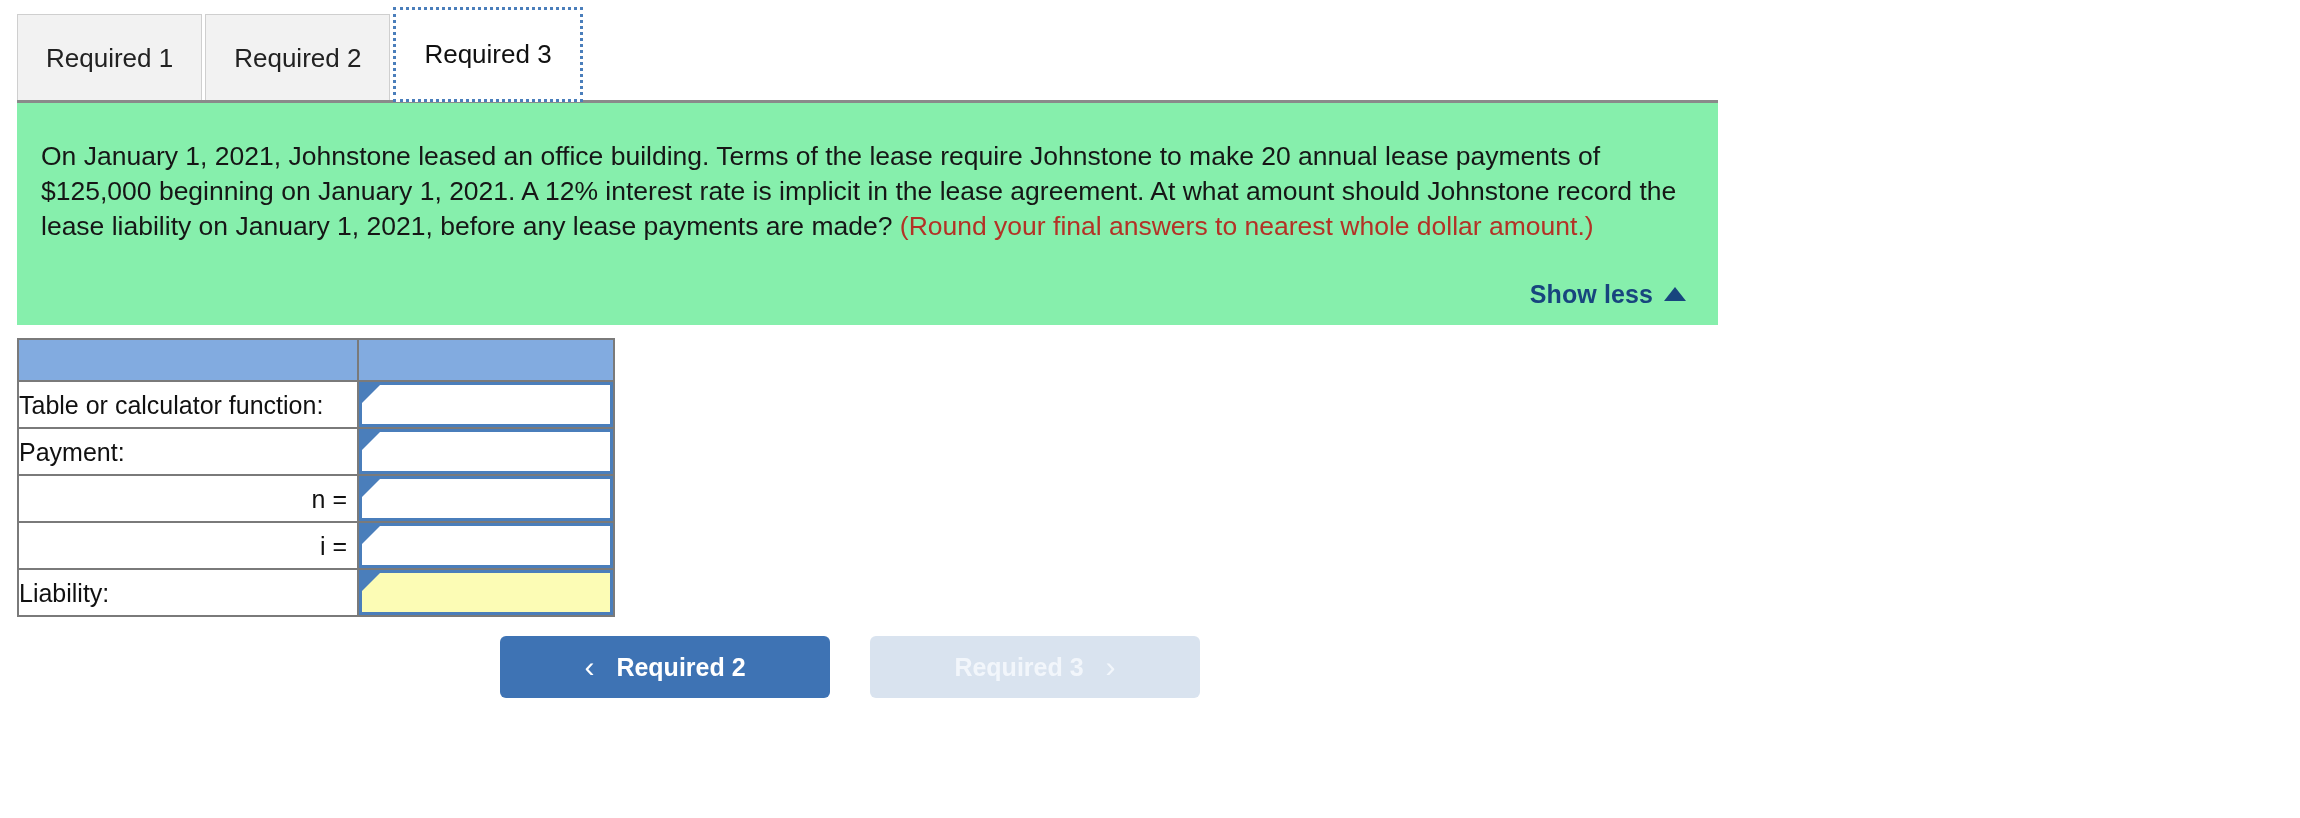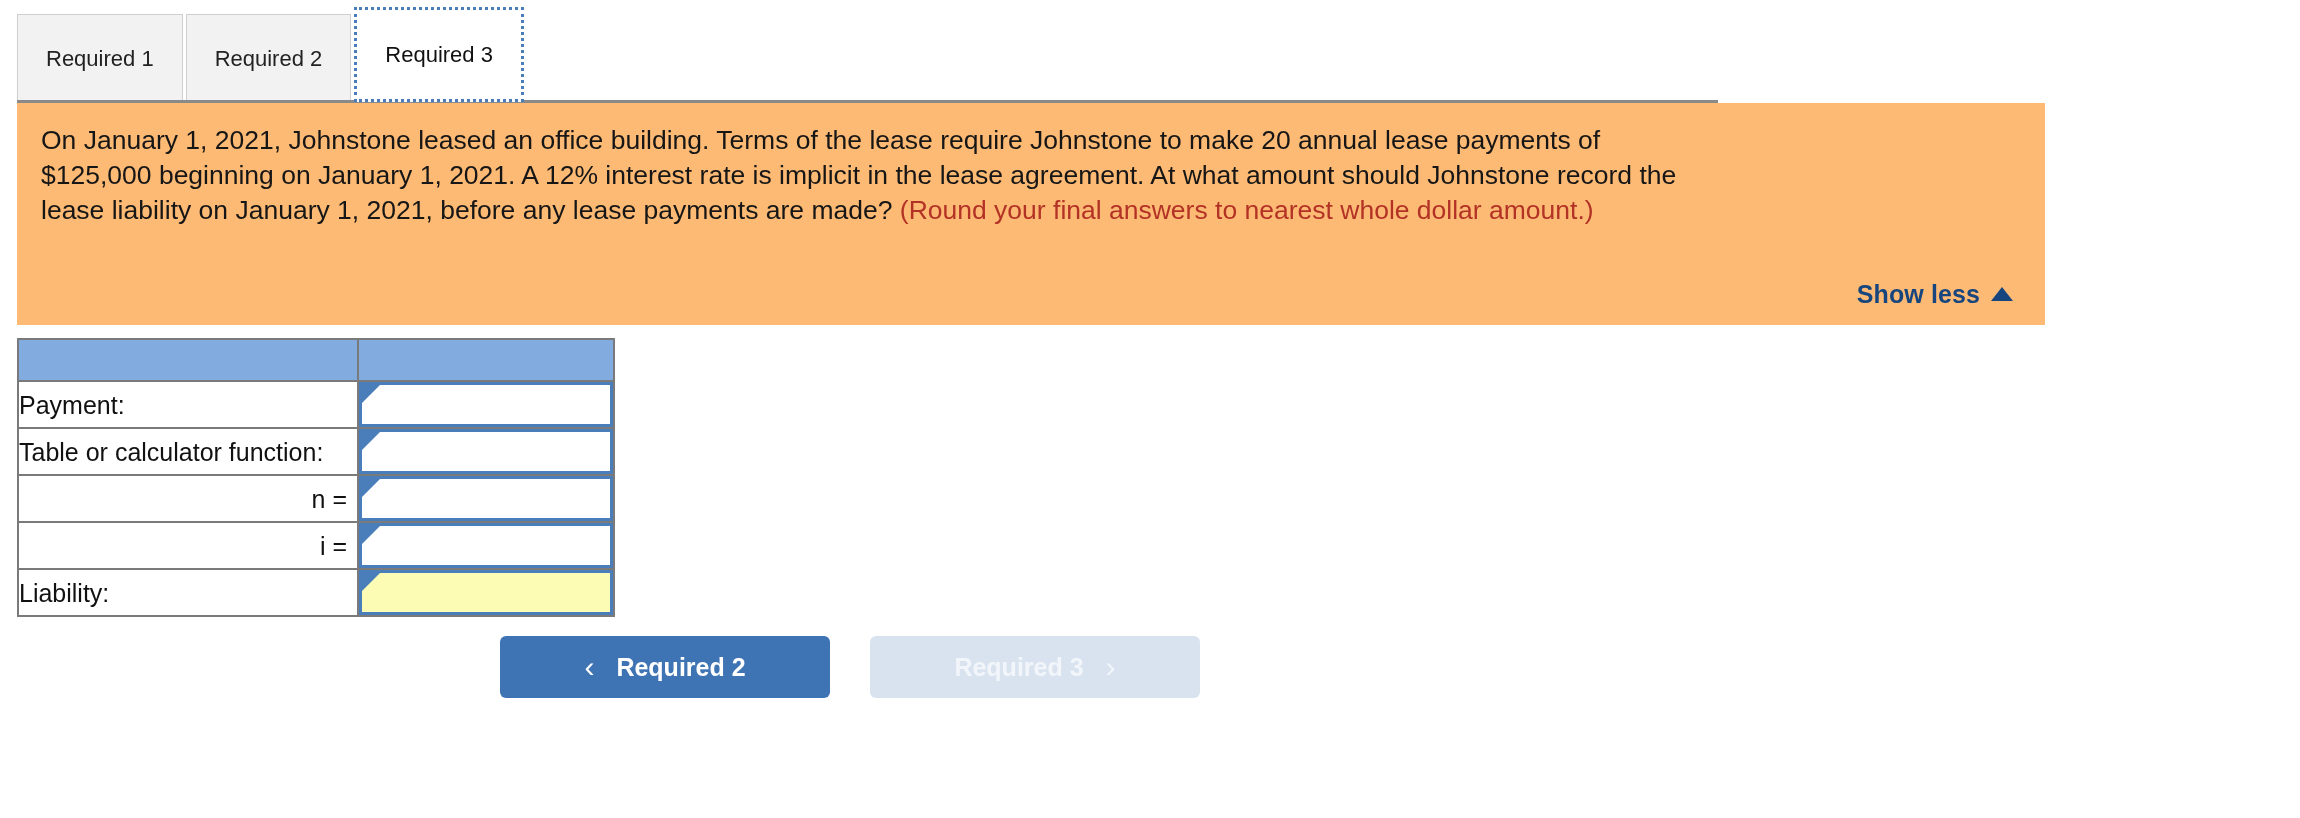--- a/index.html
+++ b/index.html
@@ -27,21 +27,21 @@
   .tab {
     height: 88px;
     box-sizing: border-box;
     background: #f2f2f2;
     border: 1px solid #cfcfcf;
     border-bottom: none;
     display: flex;
     align-items: center;
     justify-content: center;
     padding: 0 28px;
-    font-size: 22px;
+    font-size: 26px;
     color: #222222;
     margin-right: 3px;
     white-space: nowrap;
     cursor: pointer;
   }
   .tab.active {
     background: #ffffff;
     border: 3px dotted #4a7ebb;
     border-bottom: 3px dotted #4a7ebb;
     height: 95px;
@@ -56,25 +56,25 @@
     width: 1701px;
     height: 3px;
     background: #8a8a8a;
   }
 
   
   .question-panel {
     position: absolute;
     left: 17px;
     top: 103px;
-    width: 2028px;
+    width: 1701px;
     height: 222px;
     box-sizing: border-box;
-    background: #fdba74;
-    padding: 20px 24px 0 24px;
+    background: #86efac;
+    padding: 36px 24px 0 24px;
   }
   .question-text {
     font-size: 26.5px;
     line-height: 35px;
     color: #161616;
     margin: 0;
     max-width: 1660px;
   }
   .question-note {
     color: #b33226;
@@ -227,31 +227,31 @@
     <col class="col-label">
     <col class="col-input">
   </colgroup>
   <tbody>
     <tr class="hdr">
       <td></td>
       <td></td>
     </tr>
 
     <tr>
+      <td class="cell-label">Table or calculator function:</td>
+      <td class="cell-input">
+        <div class="input-box">
+          <span class="marker"></span>
+          <span></span>
+        </div>
+      </td>
+    </tr>
+
+    <tr>
       <td class="cell-label">Payment:</td>
-      <td class="cell-input">
-        <div class="input-box">
-          <span class="marker"></span>
-          <span></span>
-        </div>
-      </td>
-    </tr>
-
-    <tr>
-      <td class="cell-label">Table or calculator function:</td>
       <td class="cell-input">
         <div class="input-box">
           <span class="marker"></span>
           <span></span>
         </div>
       </td>
     </tr>
 
     <tr>
       <td class="cell-label right">n =</td>

